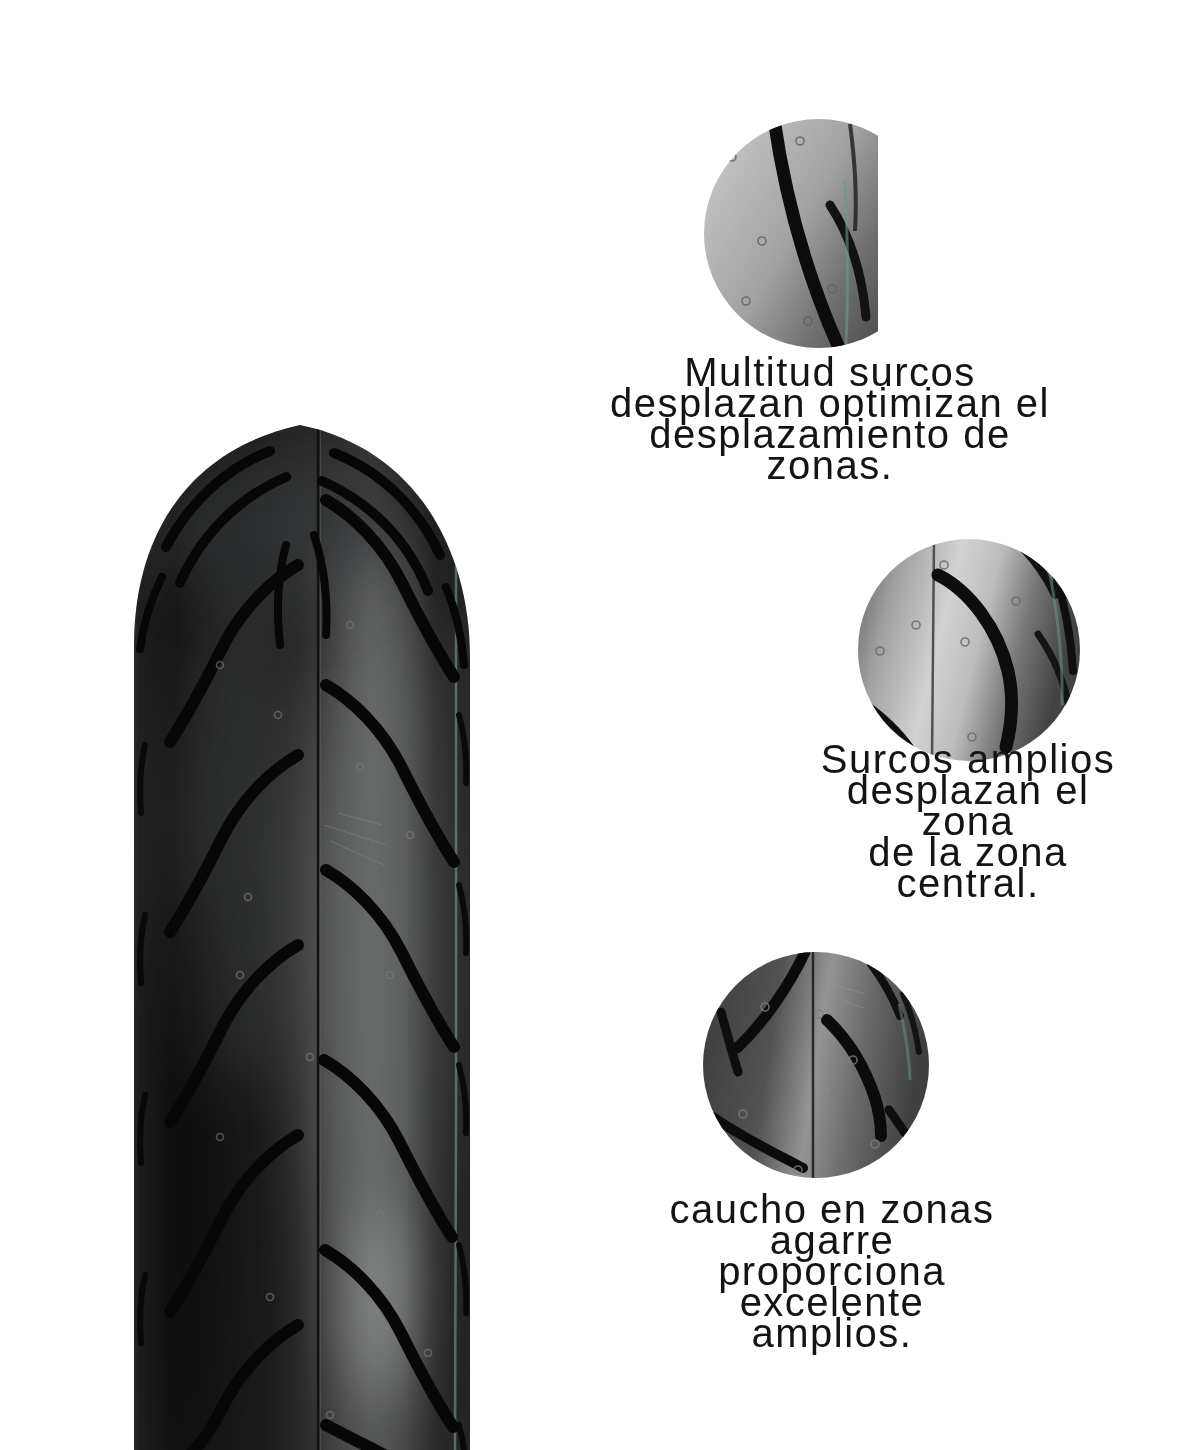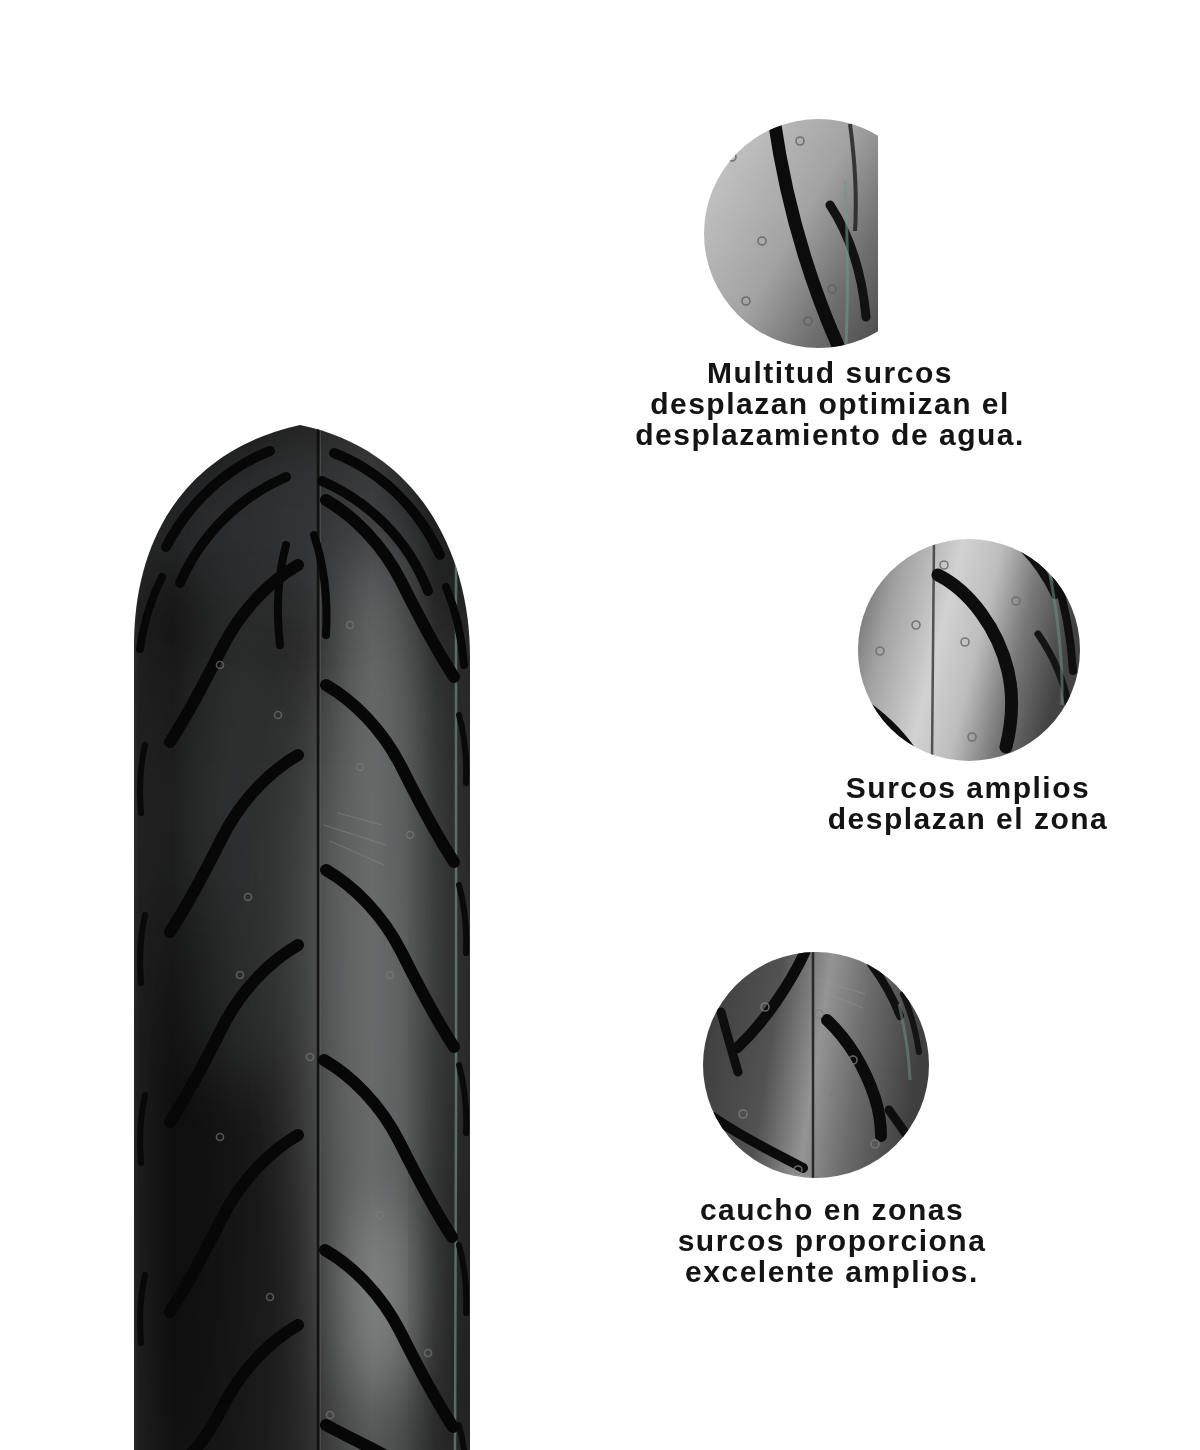--- a/index.html
+++ b/index.html
@@ -9,24 +9,24 @@
     background:#ffffff;
     overflow:hidden;
     font-family:"Liberation Sans", sans-serif;
   }
   .abs{position:absolute;}
   .caption{
     position:absolute;
     margin:0;
     text-align:center;
     color:#141414;
-    font-size:30px;
+    font-size:40px;
     line-height:31px;
     letter-spacing:1.5px;
-    font-weight:700;
+    font-weight:400;
   }
   .caption span{display:block;}
   .circle-clip{
     position:absolute;
     overflow:hidden;
   }
   svg{display:block;}
 </style>
 </head>
 <body>
@@ -167,21 +167,21 @@
           <circle cx="42" cy="182" r="4"></circle>
             <circle cx="104" cy="202" r="4"></circle>
         </g>
       </g>
     </svg>
   </div>
 
   <p class="caption" style="left:610px;top:357px;width:440px;">
     <span>Multitud surcos</span>
     <span>desplazan optimizan el</span>
-    <span>desplazamiento de agua.</span>
+    <span>desplazamiento de zonas.</span>
   </p>
 
   <div class="circle-clip" style="left:858px;top:539px;width:222px;height:222px;">
     <svg width="222" height="222" viewBox="0 0 222 222">
       <defs>
         <clipPath id="c2">
             <circle cx="111" cy="111" r="111"></circle>
           </clipPath>
         <linearGradient id="g2" x1="0" y1="0" x2="1" y2="0.25">
           <stop offset="0" stop-color="#5e5e5e"></stop>
@@ -207,23 +207,24 @@
           <circle cx="22" cy="112" r="4"></circle>
             <circle cx="107" cy="103" r="4"></circle>
           <circle cx="166" cy="144" r="4"></circle>
             <circle cx="114" cy="198" r="4"></circle>
           <circle cx="58" cy="86" r="4"></circle>
         </g>
       </g>
     </svg>
   </div>
 
-  <p class="caption" style="left:808px;top:772px;width:320px;">
+  <p class="caption" style="left:808px;top:744px;width:320px;">
     <span>Surcos amplios</span>
     <span>desplazan el zona</span>
+    <span>de la zona central.</span>
   </p>
 
   <div class="circle-clip" style="left:703px;top:952px;width:226px;height:226px;">
     <svg width="226" height="226" viewBox="0 0 226 226">
       <defs>
         <clipPath id="c3">
             <circle cx="113" cy="113" r="113"></circle>
           </clipPath>
         <linearGradient id="g3" x1="0" y1="0" x2="1" y2="0.15">
           <stop offset="0" stop-color="#3c3c3c"></stop>
@@ -256,17 +257,17 @@
           <circle cx="95" cy="218" r="4"></circle>
             <circle cx="172" cy="192" r="4"></circle>
           <circle cx="132" cy="142" r="4"></circle>
         </g>
       </g>
     </svg>
   </div>
 
   <p class="caption" style="left:662px;top:1194px;width:340px;">
     <span>caucho en zonas</span>
-    <span>surcos proporciona</span>
+    <span>agarre proporciona</span>
     <span>excelente amplios.</span>
   </p>
 
 </div>
 
 </body></html>

